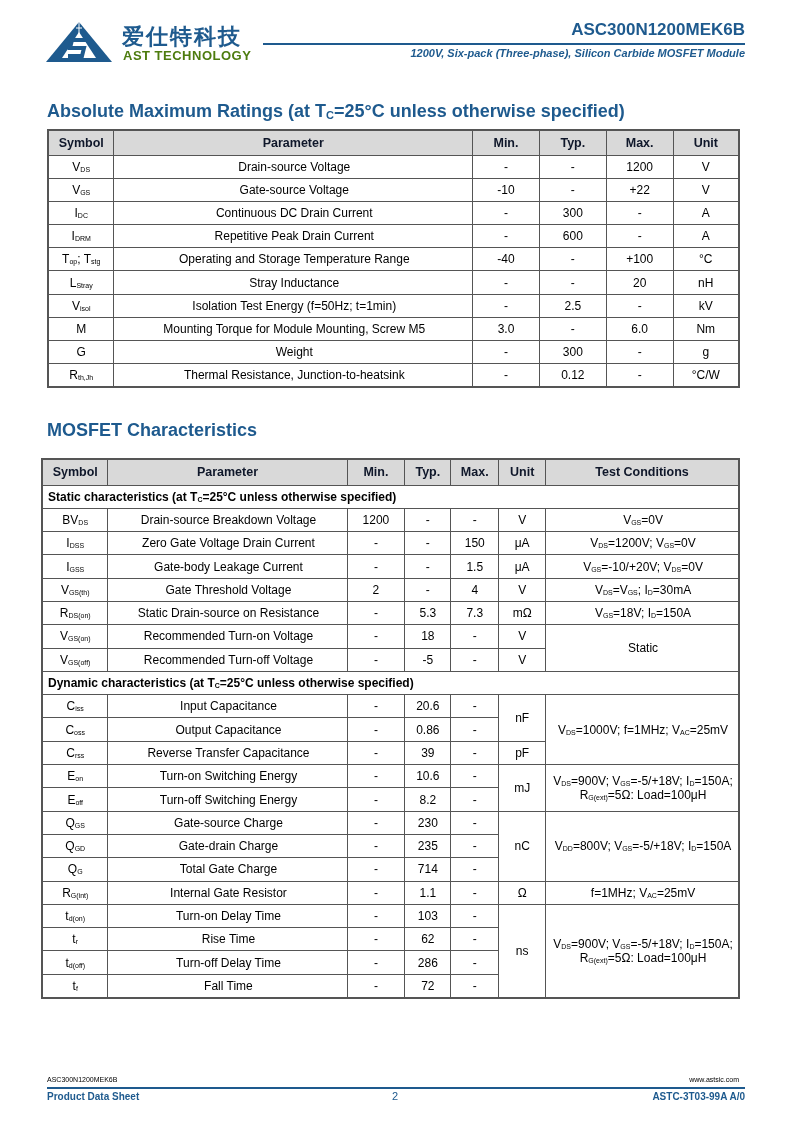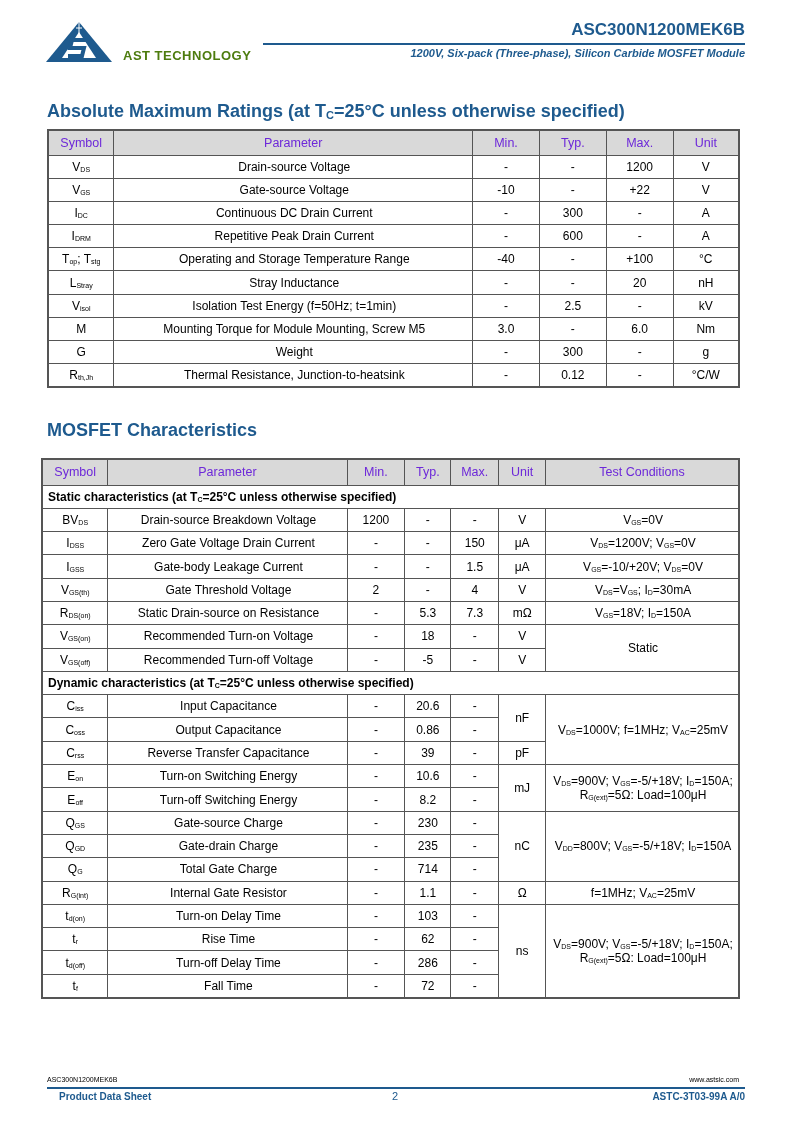--- a/index.html
+++ b/index.html
@@ -12,52 +12,53 @@
   .brand-en { position: absolute; left: 123px; top: 48px; font-size: 13px; color: #4d7c0f; letter-spacing: 0.5px; font-weight: bold; }
   .header-rule { position: absolute; left: 263px; top: 43px; width: 482px; height: 2px; background: #1e5a8e; }
   .part-no { position: absolute; right: 48px; top: 20px; font-size: 17px; font-weight: bold; color: #1e5a8e; }
   .subtitle { position: absolute; right: 48px; top: 47px; font-size: 11px; font-weight: bold; color: #1e5a8e; font-style: italic; }
 
   .section-title { position: absolute; left: 47px; font-size: 18px; font-weight: bold; color: #1e5a8e; }
   .section-title sub { font-size: 11px; vertical-align: -2px; }
 
   table { position: absolute; border-collapse: collapse; font-size: 12px; }
   th, td { border: 1px solid #555; text-align: center; vertical-align: middle; padding: 0 4px; }
-  th { background: #d9d9d9; color: #6d28d9; font-weight: normal; font-size: 12.5px; }
+  th { background: #d9d9d9; color: #0f172a; font-weight: bold; font-size: 12.5px; }
   td.left { text-align: center; padding-left: 6px; }
   td sub, span sub { font-size: 7px; vertical-align: -1px; }
   .grp td { text-align: left; font-weight: bold; padding-left: 5px; font-size: 12px; }
   .outer { border: 2px solid #555; }
 
   #amr { left: 47px; top: 129px; width: 693px; }
   #amr tr { height: 23.2px; }
   #amr th { height: 25px; }
 
   #mos { left: 41px; top: 458px; width: 699px; }
   #mos tr { height: 23.3px; }
   #mos th { height: 26px; }
 
   .footer-pn { position: absolute; left: 47px; top: 1076px; font-size: 7px; }
   .footer-url { position: absolute; right: 54px; top: 1076px; font-size: 7px; }
   .footer-rule { position: absolute; left: 47px; top: 1087px; width: 698px; height: 2px; background: #1e5a8e; }
-  .footer-pds { position: absolute; left: 47px; top: 1091px; font-size: 10px; font-weight: bold; color: #1e5a8e; margin-left: 12px; }
+  .footer-pds { position: absolute; left: 47px; top: 1091px; font-size: 10px; font-weight: bold; color: #1e5a8e; }
   .footer-page { position: absolute; left: 392px; top: 1090px; font-size: 11px; color: #1e5a8e; }
   .footer-doc { position: absolute; right: 48px; top: 1091px; font-size: 10px; font-weight: bold; color: #1e5a8e; }
 </style>
 </head>
 <body>
 
 <div class="header">
   <svg class="logo" viewBox="0 0 66 44">
     <polygon points="33,2 66,42 0,42" fill="#1e5a8e"></polygon>
     <polygon points="33,12 50,38 16,38" fill="#ffffff"></polygon>
     <path d="M42 20 L26 20 L24 28 L38 28 L36 36 L22 36" stroke="#1e5a8e" stroke-width="4" fill="none"></path>
     <line x1="33" y1="2" x2="33" y2="18" stroke="#ffffff" stroke-width="1"></line>
     <line x1="30" y1="8" x2="36" y2="8" stroke="#ffffff" stroke-width="1"></line>
   </svg>
+  <div class="brand-cn">爱仕特科技</div>
   <div class="brand-en">AST TECHNOLOGY</div>
   <div class="header-rule"></div>
   <div class="part-no">ASC300N1200MEK6B</div>
   <div class="subtitle">1200V, Six-pack (Three-phase), Silicon Carbide MOSFET Module</div>
 </div>
 
 <div class="section-title" style="top:101px;"><span>Absolute Maximum Ratings (at T</span><sub>C</sub><span>=25°C unless otherwise specified)</span></div>
 
 <table id="amr" class="outer">
   <colgroup>

